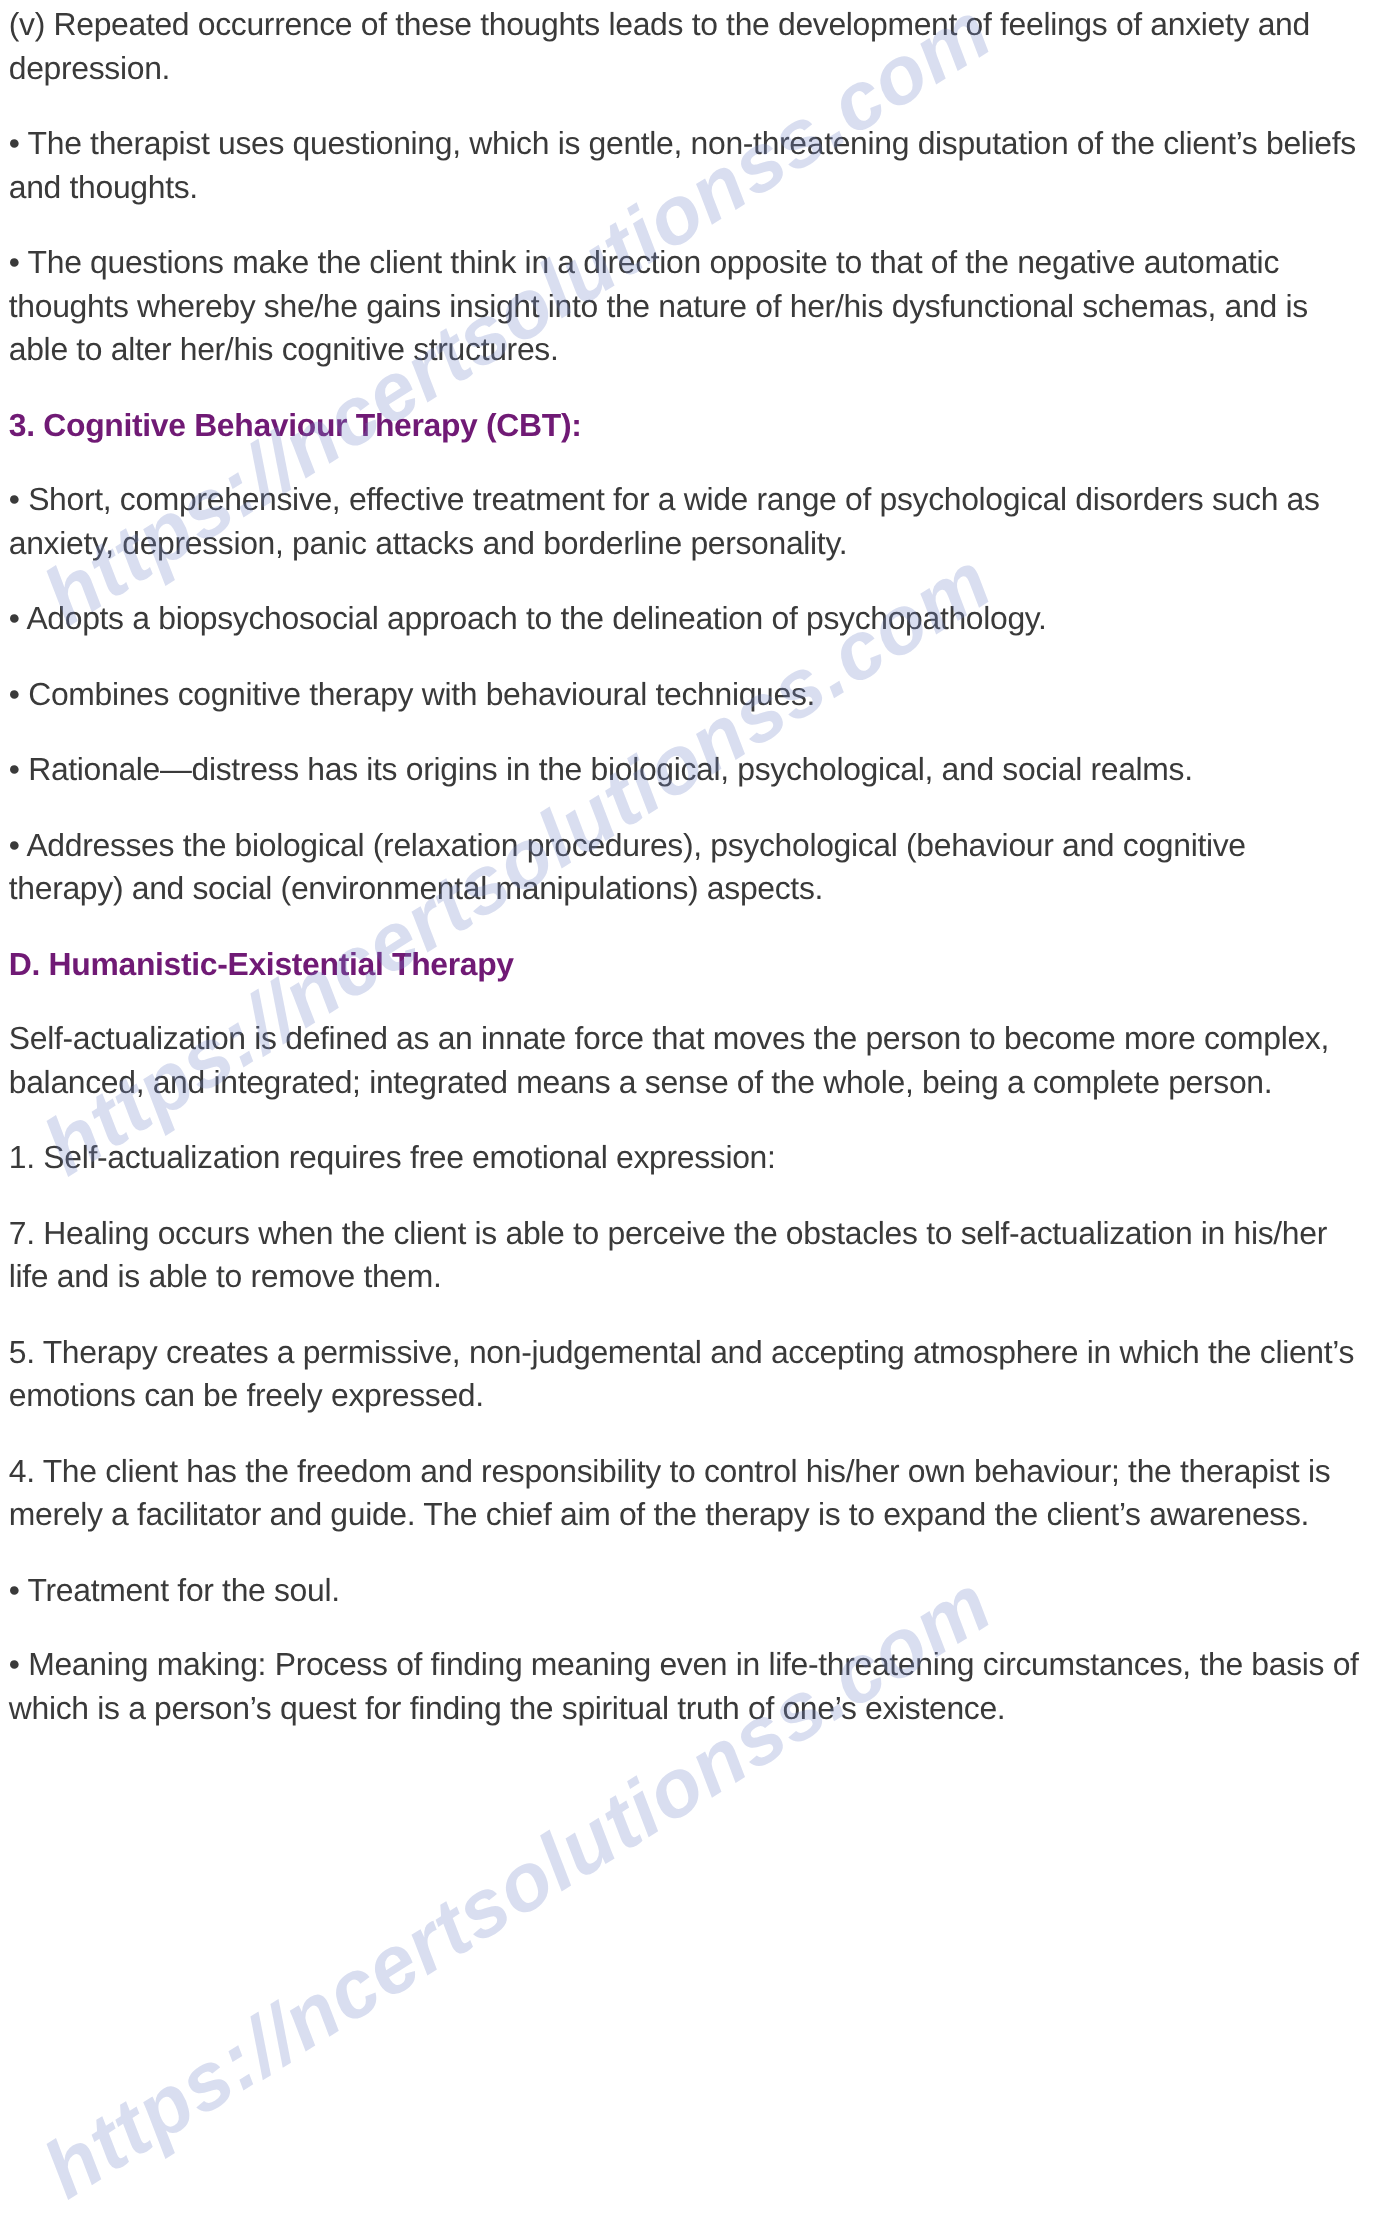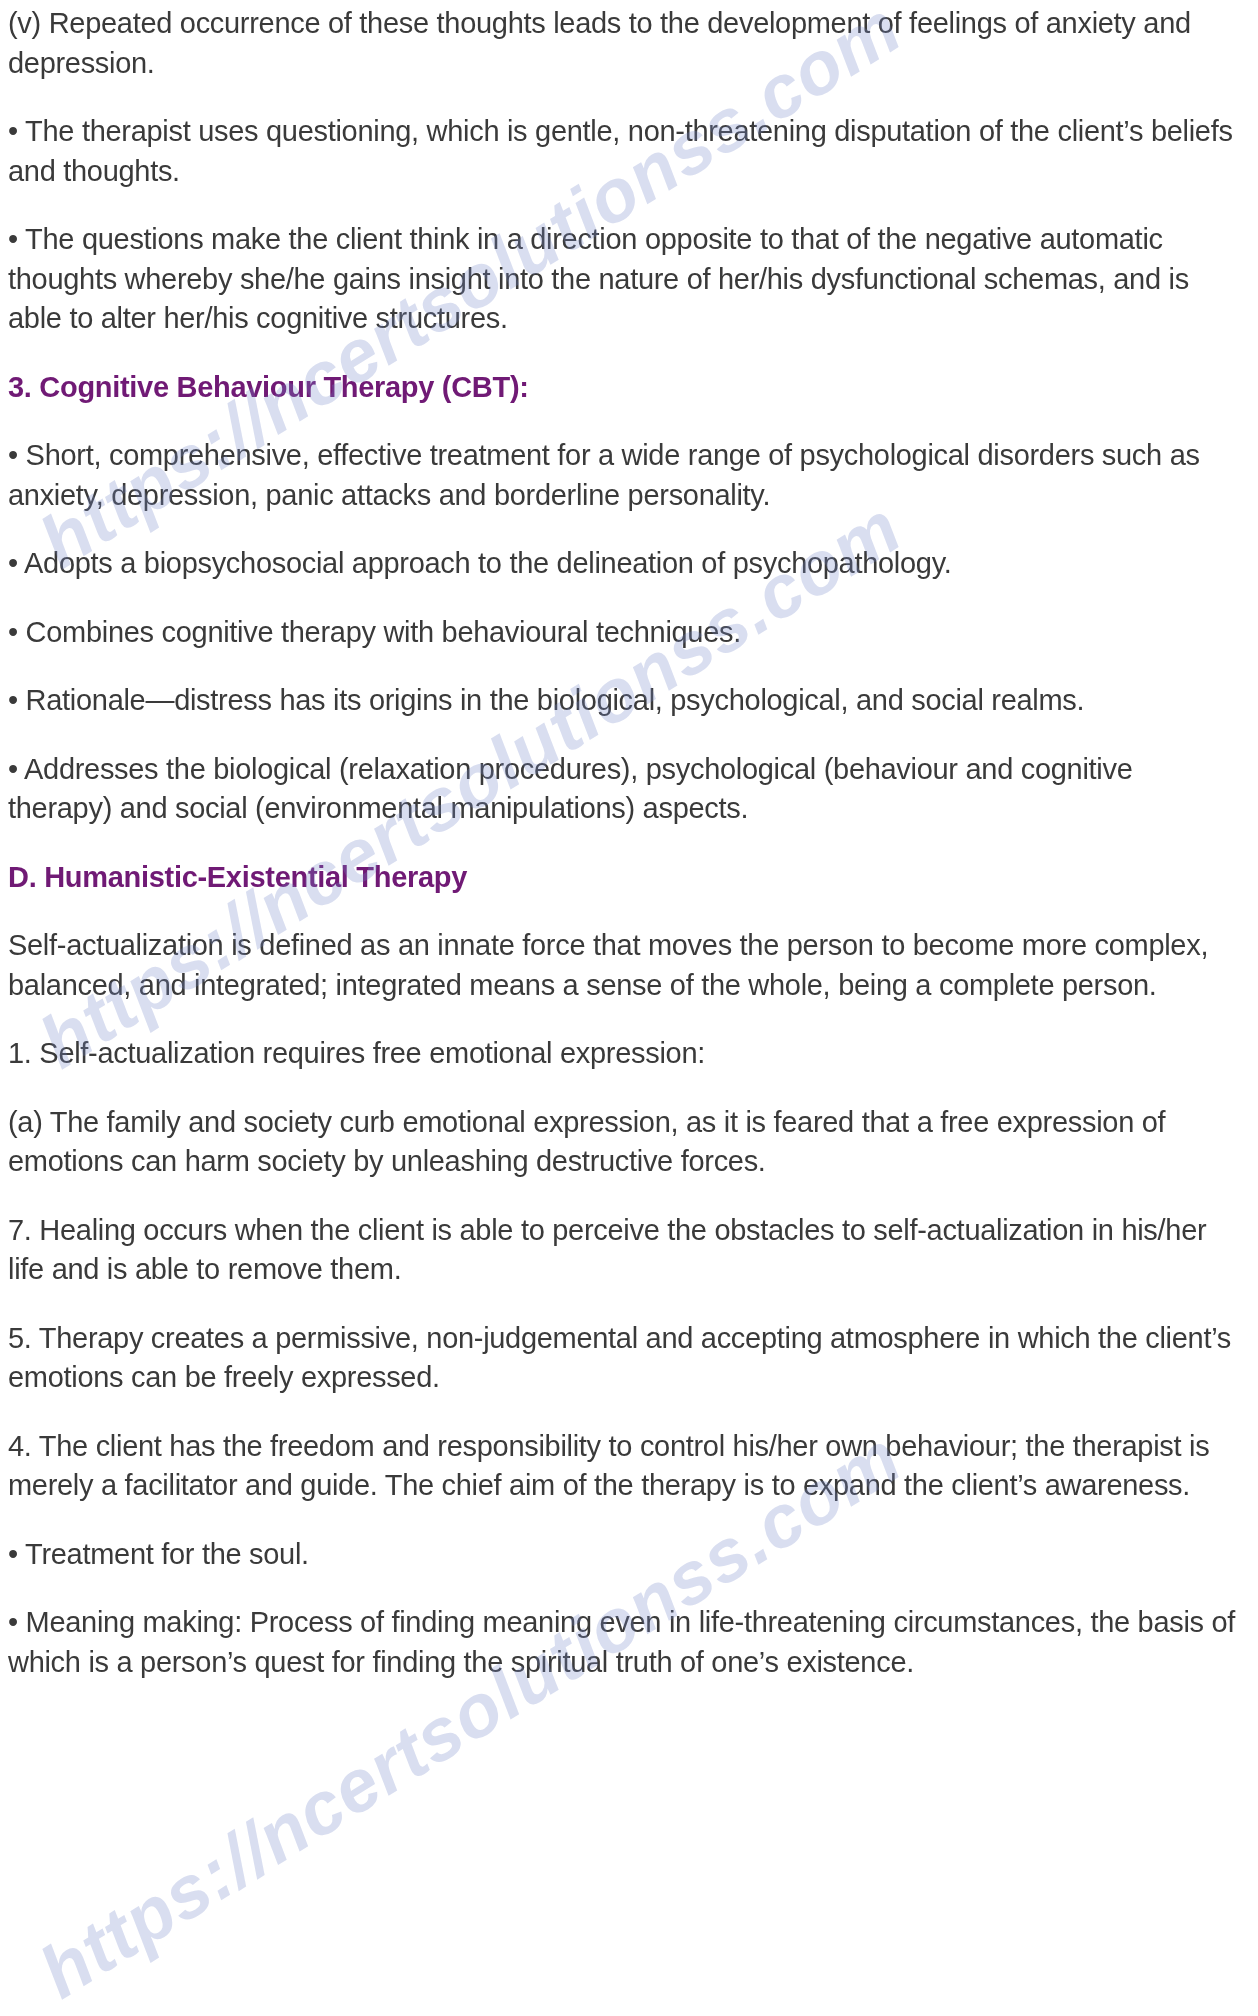--- a/index.html
+++ b/index.html
@@ -59,21 +59,20 @@
   <p>• The questions make the client think in a direction opposite to that of the negative automatic thoughts whereby she/he gains insight into the nature of her/his dysfunctional schemas, and is able to alter her/his cognitive structures.</p>
   <p class="heading">3. Cognitive Behaviour Therapy (CBT):</p>
   <p>• Short, comprehensive, effective treatment for a wide range of psychological disorders such as anxiety, depression, panic attacks and borderline personality.</p>
   <p>• Adopts a biopsychosocial approach to the delineation of psychopathology.</p>
   <p>• Combines cognitive therapy with behavioural techniques.</p>
   <p>• Rationale—distress has its origins in the biological, psychological, and social realms.</p>
   <p>• Addresses the biological (relaxation procedures), psychological (behaviour and cognitive therapy) and social (environmental manipulations) aspects.</p>
   <p class="heading">D. Humanistic-Existential Therapy</p>
   <p>Self-actualization is defined as an innate force that moves the person to become more complex, balanced, and integrated; integrated means a sense of the whole, being a complete person.</p>
   <p>1. Self-actualization requires free emotional expression:</p>
-  <p>(a) The family and society curb emotional expression, as it is feared that a free expression of emotions can harm society by unleashing destructive forces.</p>
   <p>7. Healing occurs when the client is able to perceive the obstacles to self-actualization in his/her life and is able to remove them.</p>
   <p>5. Therapy creates a permissive, non-judgemental and accepting atmosphere in which the client’s emotions can be freely expressed.</p>
   <p>4. The client has the freedom and responsibility to control his/her own behaviour; the therapist is merely a facilitator and guide. The chief aim of the therapy is to expand the client’s awareness.</p>
   <p>• Treatment for the soul.</p>
   <p>• Meaning making: Process of finding meaning even in life-threatening circumstances, the basis of which is a person’s quest for finding the spiritual truth of one’s existence.</p>
 </div>
 
 <div class="watermark wm1">https://ncertsolutionss.com</div>
 <div class="watermark wm2">https://ncertsolutionss.com</div>
 <div class="watermark wm3">https://ncertsolutionss.com</div>

